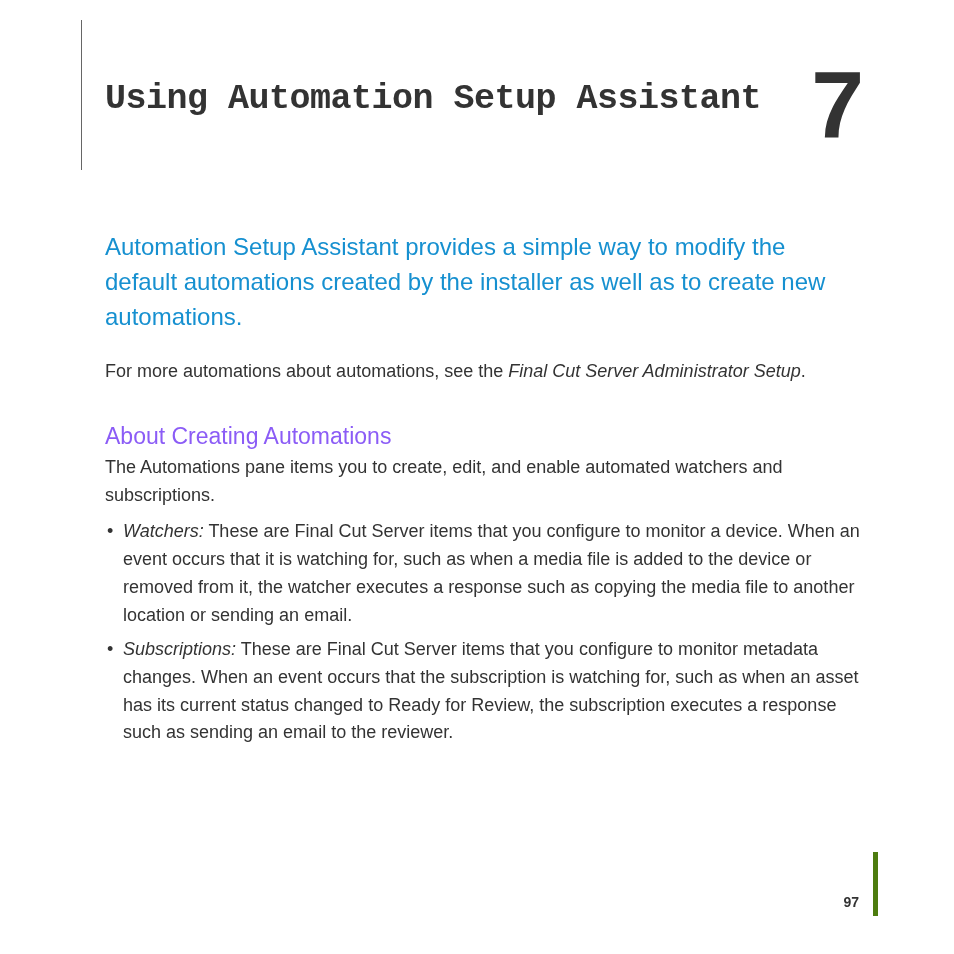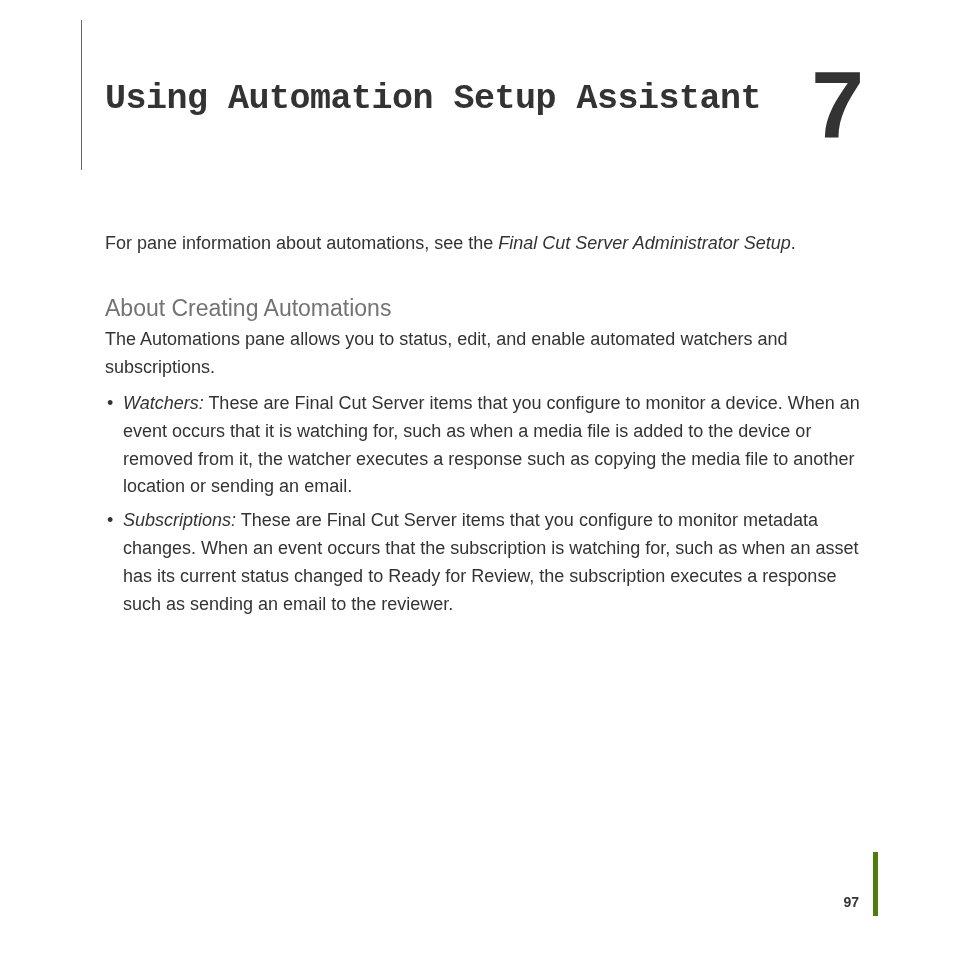--- a/index.html
+++ b/index.html
@@ -67,21 +67,21 @@
     .body-text {
       font-size: 18px;
       line-height: 1.5;
       color: #333333;
       margin-bottom: 38px;
     }
     .italic {
       font-style: italic;
     }
     .section-heading {
-      color: #737373;
+      color: #8b5cf6;
       font-size: 23px;
       font-weight: 400;
       margin-bottom: 4px;
     }
     .section-body {
       font-size: 18px;
       line-height: 1.55;
       color: #333333;
       margin-bottom: 8px;
     }
@@ -132,28 +132,29 @@
 <div class="page">
 
   <div class="header-area">
     <div class="vertical-rule"></div>
     <h1 class="chapter-title">Using Automation Setup Assistant</h1>
     <div class="chapter-number">7</div>
   </div>
 
   <div class="content">
 
+    <p class="intro-text">Automation Setup Assistant provides a simple way to modify the default automations created by the installer as well as to create new automations.</p>
 
     <p class="body-text">
-      <span>For pane information about automations, see the </span><span class="italic">Final Cut Server Administrator Setup</span><span>.</span>
+      <span>For more automations about automations, see the </span><span class="italic">Final Cut Server Administrator Setup</span><span>.</span>
     </p>
 
     <h2 class="section-heading">About Creating Automations</h2>
 
-    <p class="section-body">The Automations pane allows you to status, edit, and enable automated watchers and subscriptions.</p>
+    <p class="section-body">The Automations pane items you to create, edit, and enable automated watchers and subscriptions.</p>
 
     <ul class="bullet-list">
       <li class="bullet-item">
         <span class="bullet-label">Watchers:</span><span>  These are Final Cut Server items that you configure to monitor a device. When an event occurs that it is watching for, such as when a media file is added to the device or removed from it, the watcher executes a response such as copying the media file to another location or sending an email.</span>
       </li>
       <li class="bullet-item">
         <span class="bullet-label">Subscriptions:</span><span>  These are Final Cut Server items that you configure to monitor metadata changes. When an event occurs that the subscription is watching for, such as when an asset has its current status changed to Ready for Review, the subscription executes a response such as sending an email to the reviewer.</span>
       </li>
     </ul>
 

